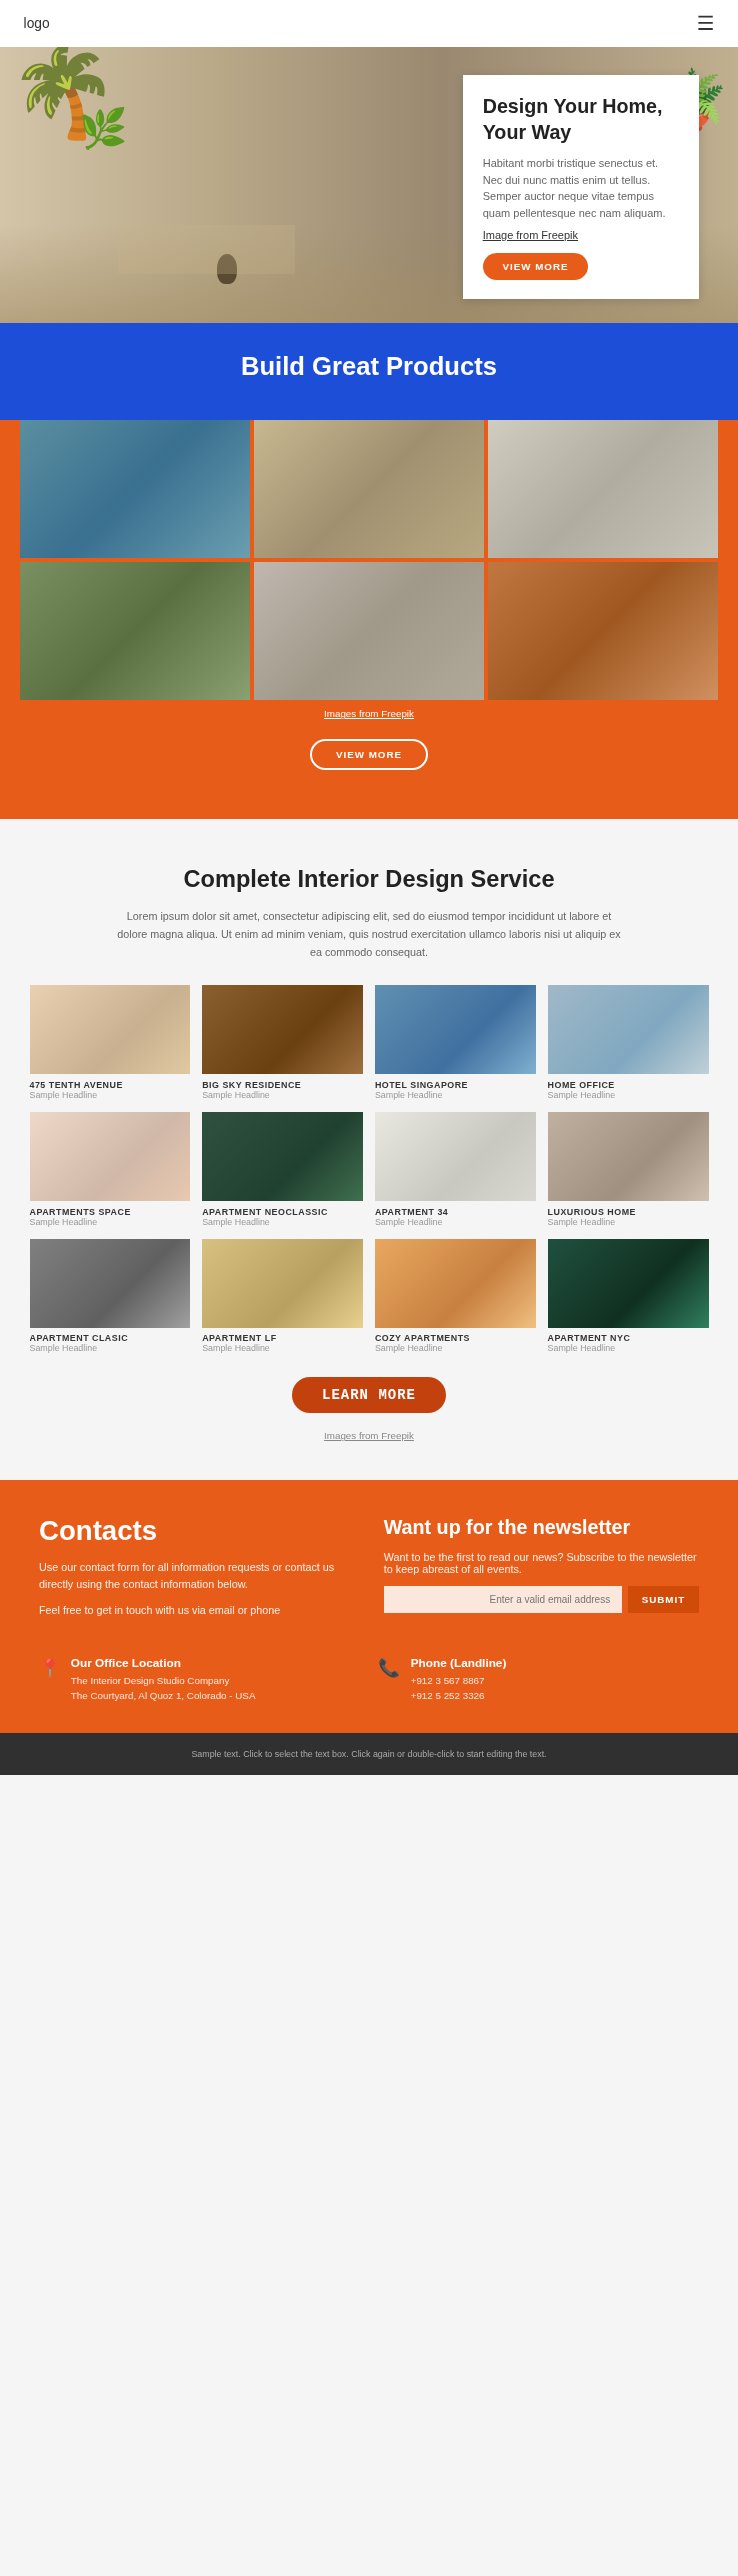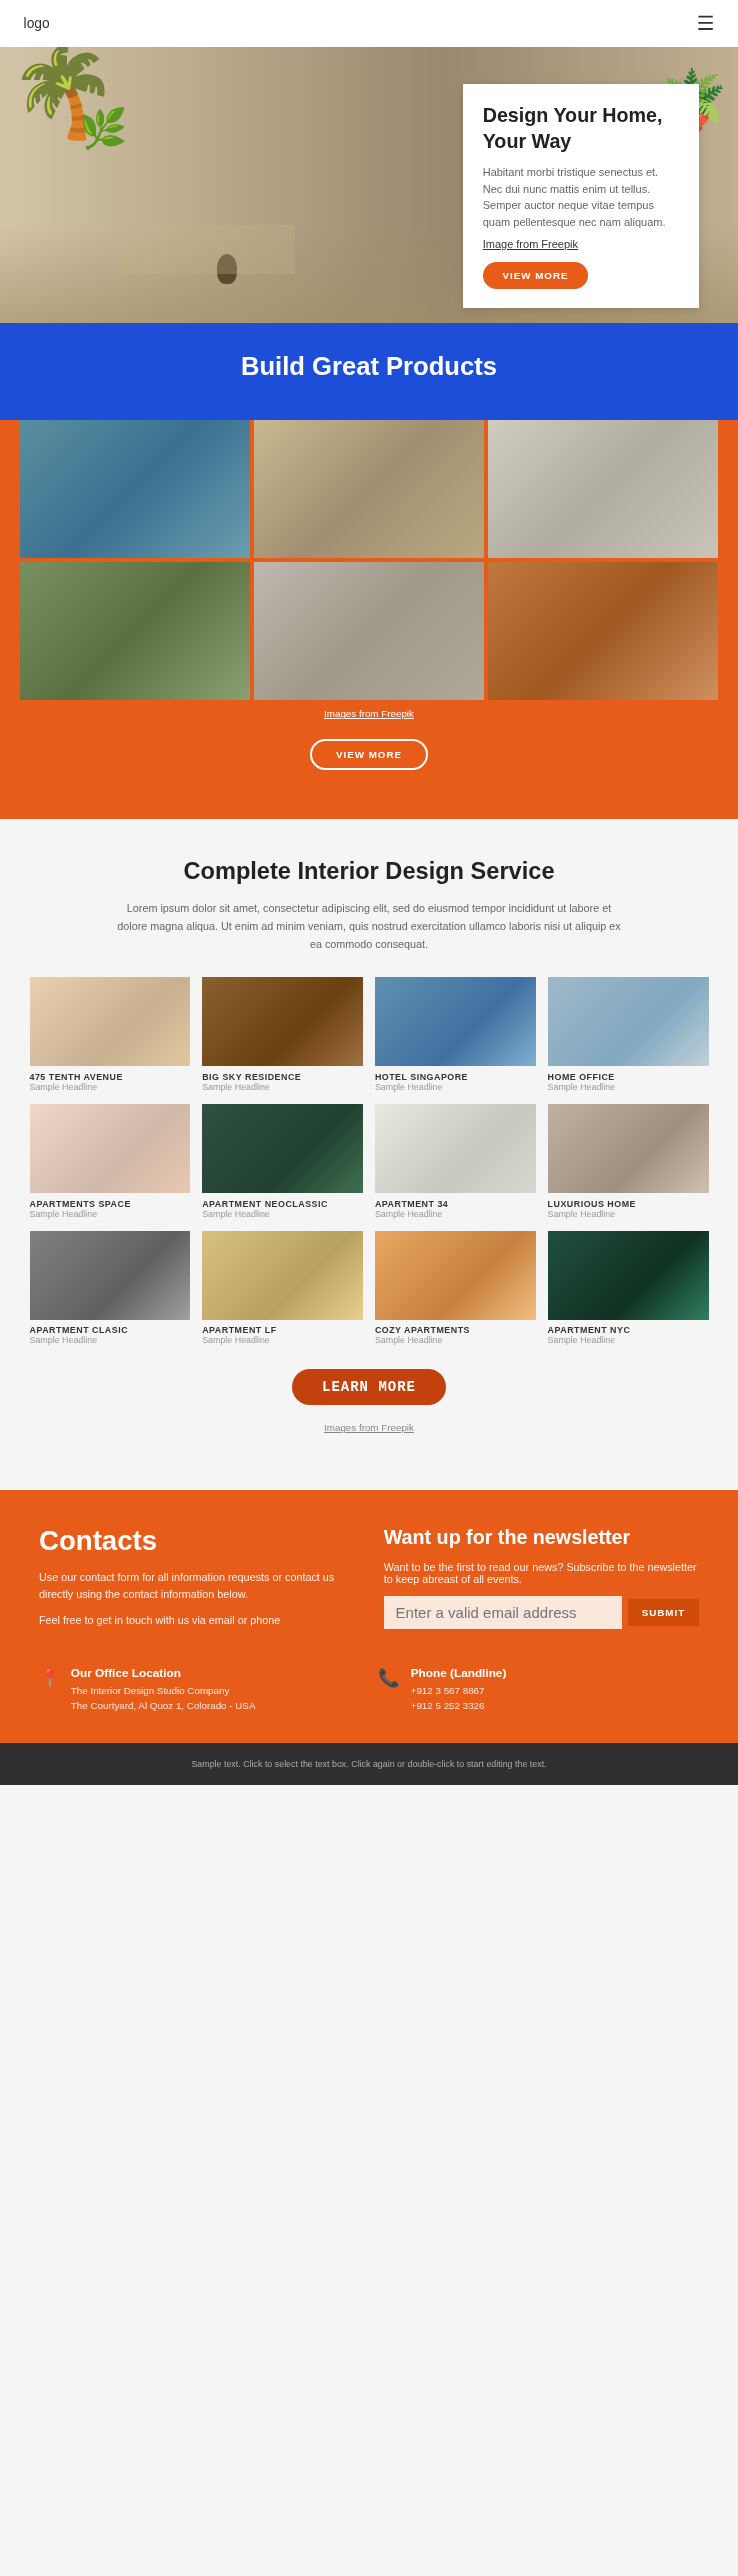--- a/index.html
+++ b/index.html
@@ -26,21 +26,21 @@
     }
     .hero-bg {
       width: 100%;
       height: 100%;
       background: linear-gradient(to right, #d4c4a8 0%, #b8a888 30%, #9a8870 60%, #c0b090 100%);
       position: absolute;
       top: 0; left: 0;
     }
     .hero-card {
       position: absolute;
-      top: 37px;
+      top: 28px;
       right: 39px;
       background: white;
       padding: 19.7px;
       width: 236px;
       box-shadow: 0 2px 9.8px rgba(0,0,0,0.15);
     }
     .hero-card h2 { font-size: 19.7px; font-weight: bold; color: #222; margin-bottom: 9.8px; line-height: 1.3; }
     .hero-card p { font-size: 11px; color: #666; line-height: 1.5; margin-bottom: 7.9px; }
     .hero-card .freepik-link { font-size: 11px; color: #666; margin-bottom: 11.8px; display: block; }
     .hero-card .freepik-link span { text-decoration: underline; color: #333; }
@@ -123,21 +123,21 @@
       cursor: pointer;
       border-radius: 19.7px;
     }
 
     
     .interior-section {
       background: #f5f5f5;
       padding: 39px 29.5px;
       text-align: center;
     }
-    .interior-section h2 { font-size: 23.6px; font-weight: bold; color: #222; margin-bottom: 13.8px; }
+    .interior-section h2 { font-size: 23.6px; font-weight: bold; color: #222; margin-bottom: 13.8px; margin-top: 8px; }
     .interior-section > p { font-size: 10.8px; color: #666; line-height: 1.7; max-width: 512px; margin: 0 auto 23.6px; }
 
     .portfolio-grid {
       display: grid;
       grid-template-columns: repeat(4, 1fr);
       gap: 11.8px;
       text-align: left;
     }
     .portfolio-item {}
     .portfolio-img {
@@ -200,34 +200,34 @@
       text-decoration: underline;
     }
 
     
     .contacts-section {
       background: #e85c1a;
       padding: 35px 39px 29.5px;
       display: grid;
       grid-template-columns: 1fr 1fr;
       gap: 29.5px;
-      margin-top: 18px;
     }
     .contacts-left h2 { font-size: 27.6px; font-weight: bold; color: white; margin-bottom: 11.8px; }
     .contacts-left p { font-size: 10.8px; color: rgba(255,255,255,0.9); line-height: 1.6; margin-bottom: 7.9px; }
     .contacts-right h3 { font-size: 19.7px; font-weight: bold; color: white; margin-bottom: 9.8px; line-height: 1.3; }
     .contacts-right p { font-size: 10.8px; color: rgba(255,255,255,0.9); margin-bottom: 11.8px; }
     .email-row { display: flex; gap: 5.9px; align-items: center; }
     .email-input {
       flex: 1;
       padding: 7.9px 11.8px;
-      font-size: 15px;
+      font-size: 10px;
       border: none;
       background: rgba(255,255,255,0.85);
       color: #555;
+      text-align: right;
     }
     .submit-btn {
       background: #d04a08;
       color: white;
       border: none;
       padding: 7.9px 13.8px;
       font-size: 9.8px;
       font-weight: bold;
       letter-spacing: 1px;
       text-transform: uppercase;

